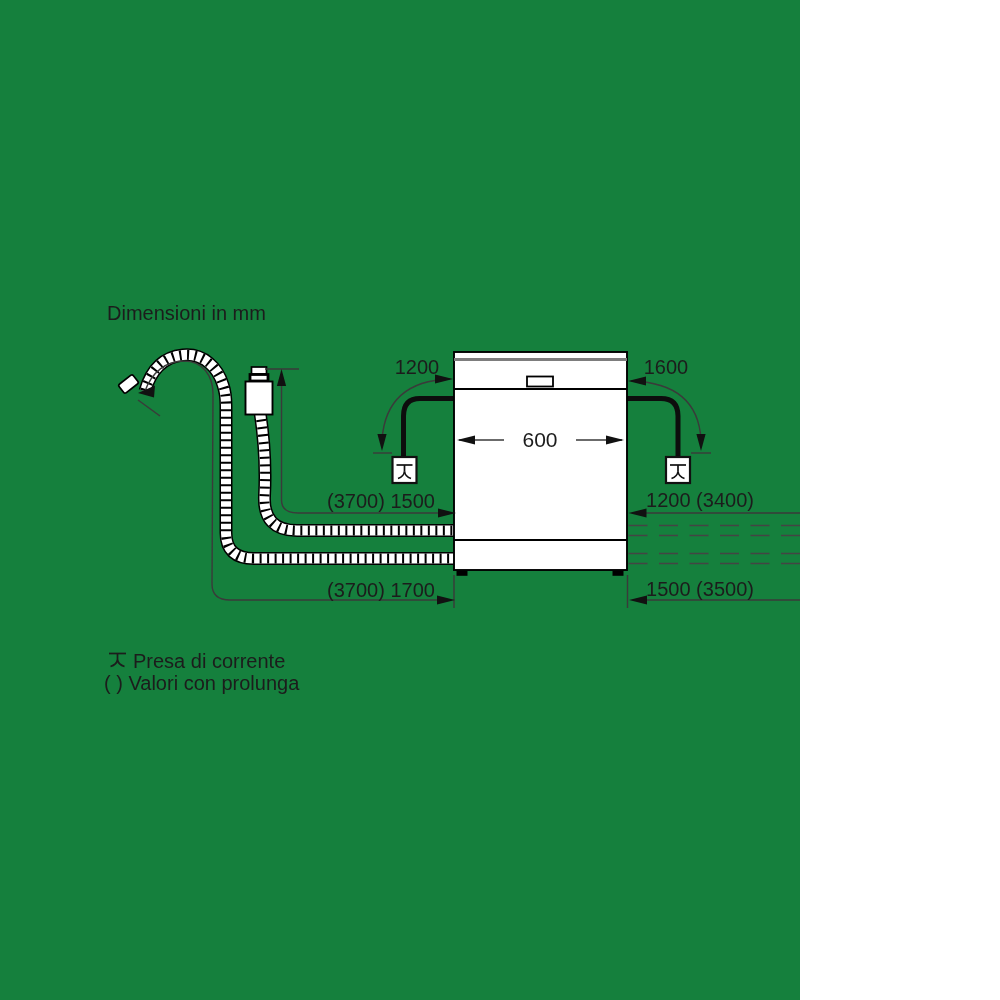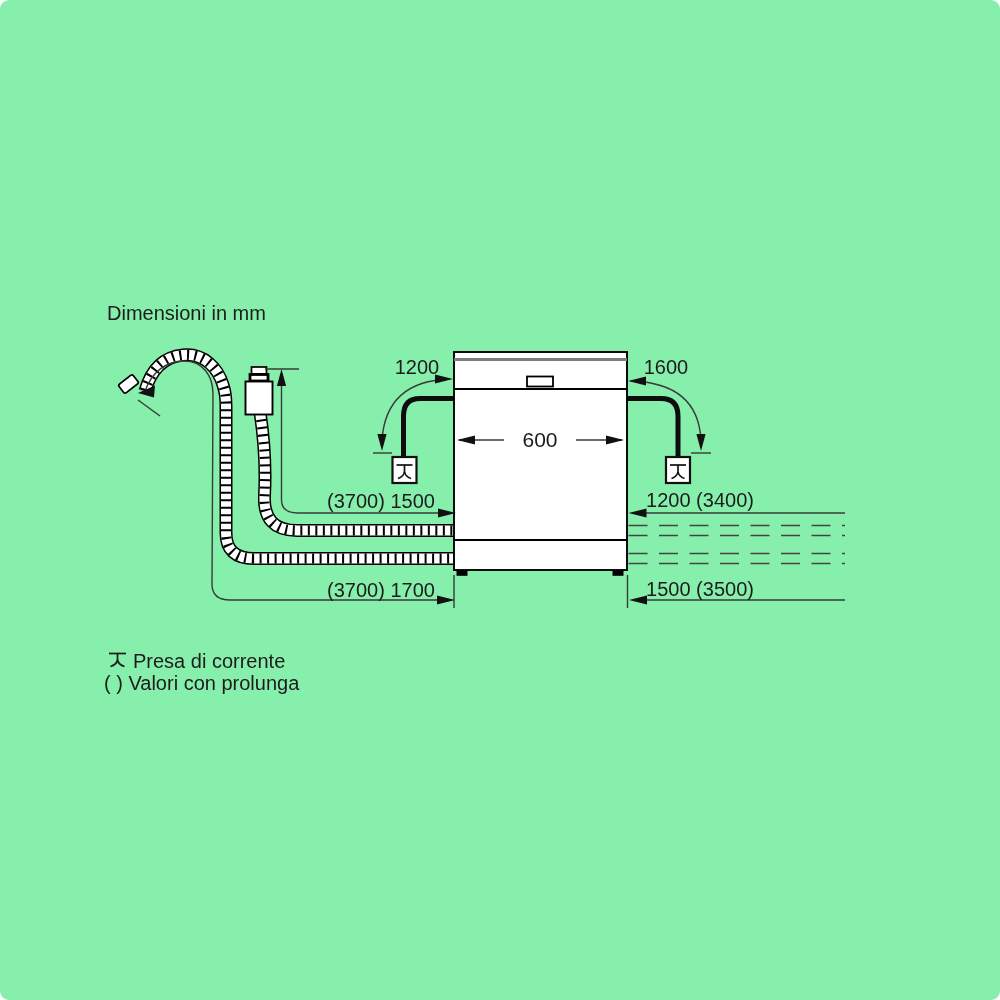--- a/index.html
+++ b/index.html
@@ -1,23 +1,22 @@
 <!DOCTYPE html>
 <html><head>
 <meta charset="utf-8">
 <style>
   html, body { margin: 0; padding: 0; background: #ffffff; }
   .canvas {
     position: relative;
-    width: 1000px;
+    width: 800px;
     height: 1000px;
-    background: #86efac;
+    background: #15803d;
     font-family: "Liberation Sans", sans-serif;
     overflow: hidden;
-    border-radius: 9px;
   }
   svg { display: block; }
   text {
     font-family: "Liberation Sans", sans-serif;
     fill: #1c1c1c;
   }
   .lbl  { font-size: 20px; }
   .lbl-big { font-size: 21px; }
 </style>
 </head>

